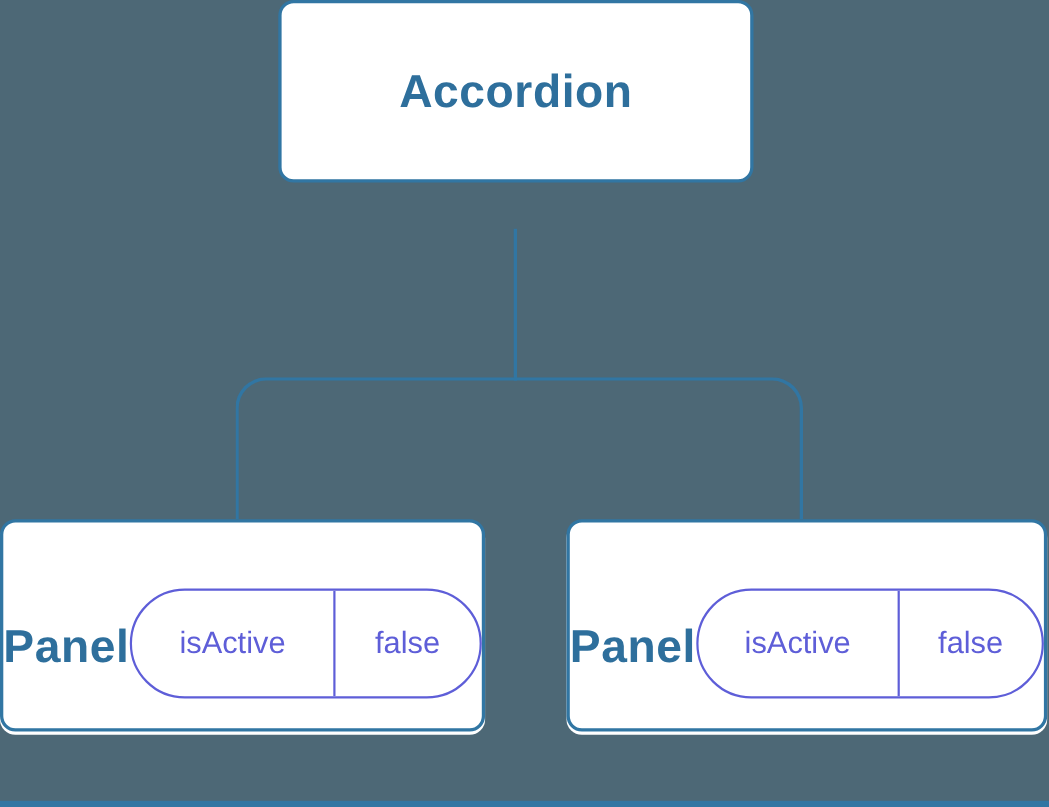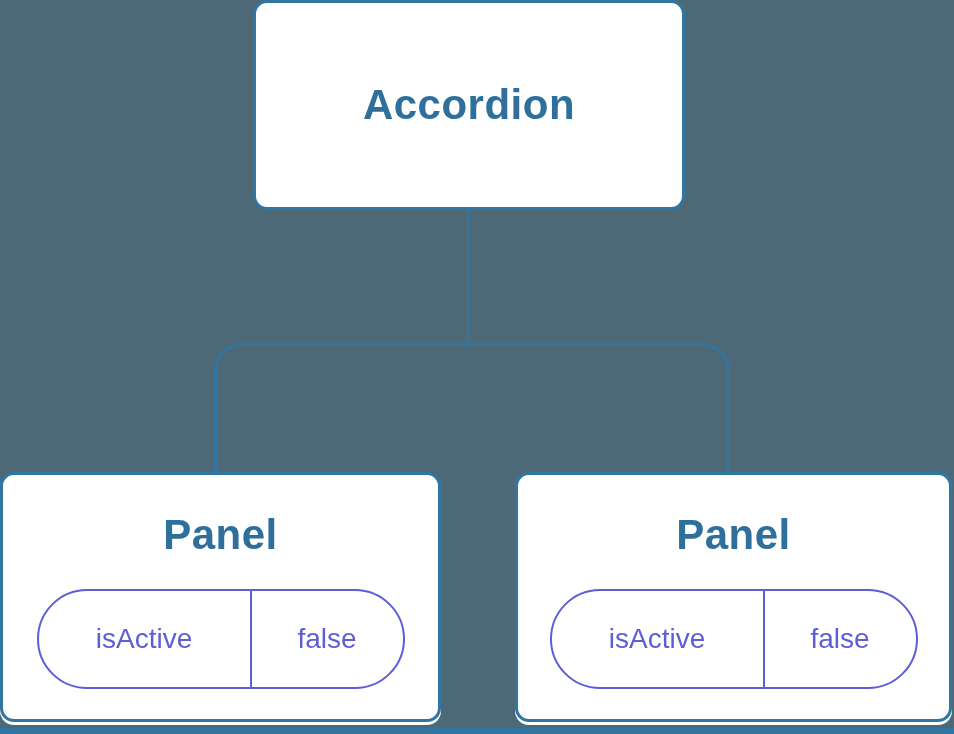--- a/index.html
+++ b/index.html
@@ -10,21 +10,21 @@
     overflow:hidden;
     font-family:"Liberation Sans", sans-serif;
   }
   .node{
     position:absolute;
     background:#ffffff;
     border:3px solid var(--line,#3176a3);
     box-sizing:border-box;
   }
   .node-root{
-    left:253px;top:0px;width:432px;height:210px;
+    left:253px;top:0px;width:432px;height:166px;
     border-radius:14px;
     display:flex;align-items:center;justify-content:center;
   }
   .node-title{
     color:var(--title,#2e6f9c);
     font-size:42px;
     font-weight:600;
     letter-spacing:0.5px;
   }
   .stem{
@@ -34,24 +34,24 @@
   }
   .bracket{
     position:absolute;
     left:214px;top:343px;width:516px;height:129px;
     box-sizing:border-box;
     border:3px solid var(--line,#3176a3);
     border-bottom:none;
     border-radius:28px 28px 0 0;
   }
   .node-panel{
-    top:472px;height:250px;
+    top:472px;height:193px;
     border-radius:14px;
     box-shadow:0 3px 0 #ffffff;
-    display:flex;flex-direction:column;align-items:center;
+    display:flex;flex-direction:row;align-items:center;
   }
   .node-panel.left{left:0px;width:441px;}
   .node-panel.right{left:515px;width:437px;}
   .node-panel .node-title{margin-top:38px;line-height:44px;}
   .pill{
     margin-top:32px;
     width:368px;height:100px;
     box-sizing:border-box;
     border:2px solid var(--accent,#5e5ed8);
     border-radius:52px;

